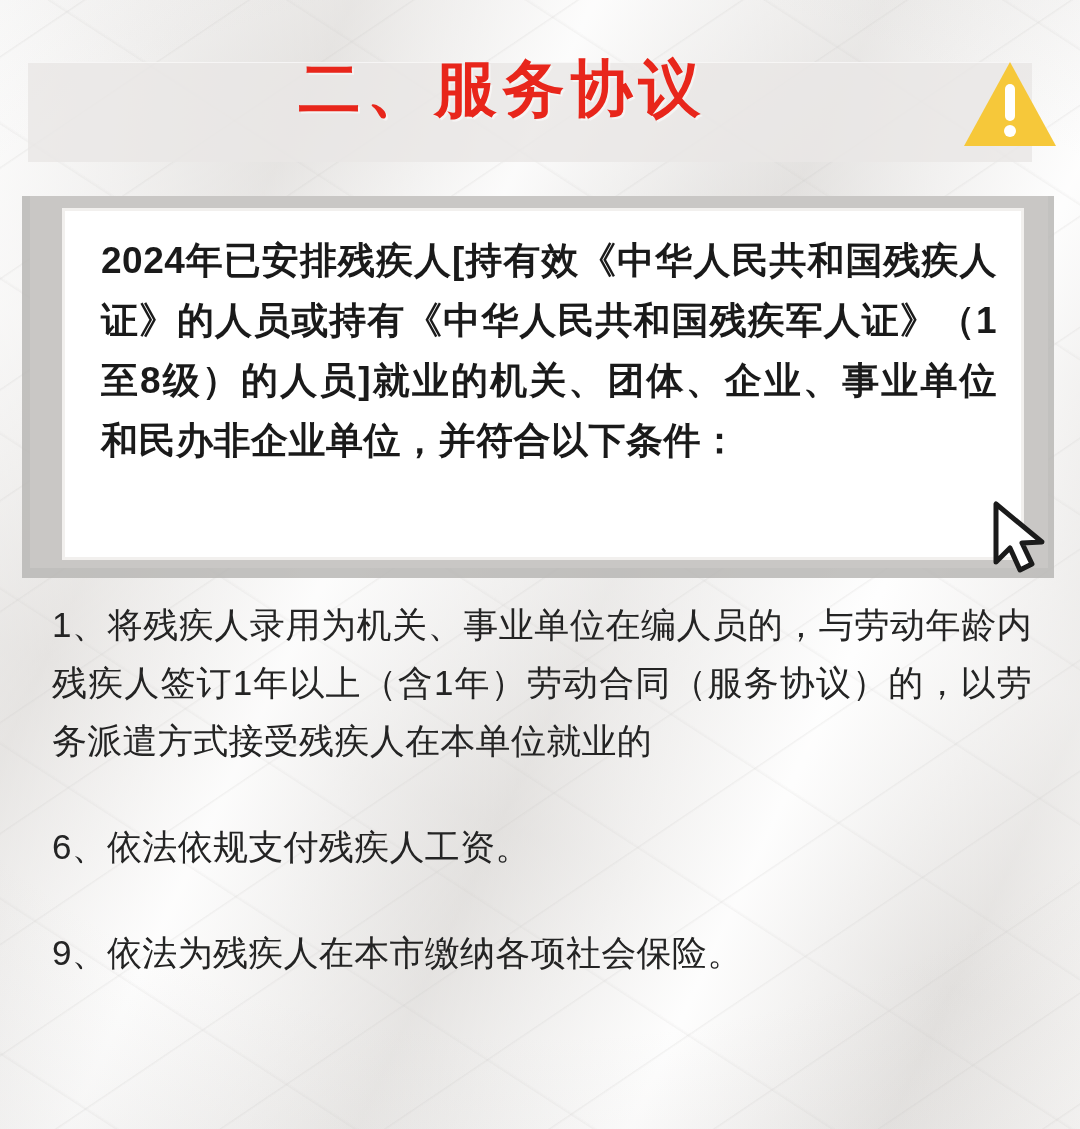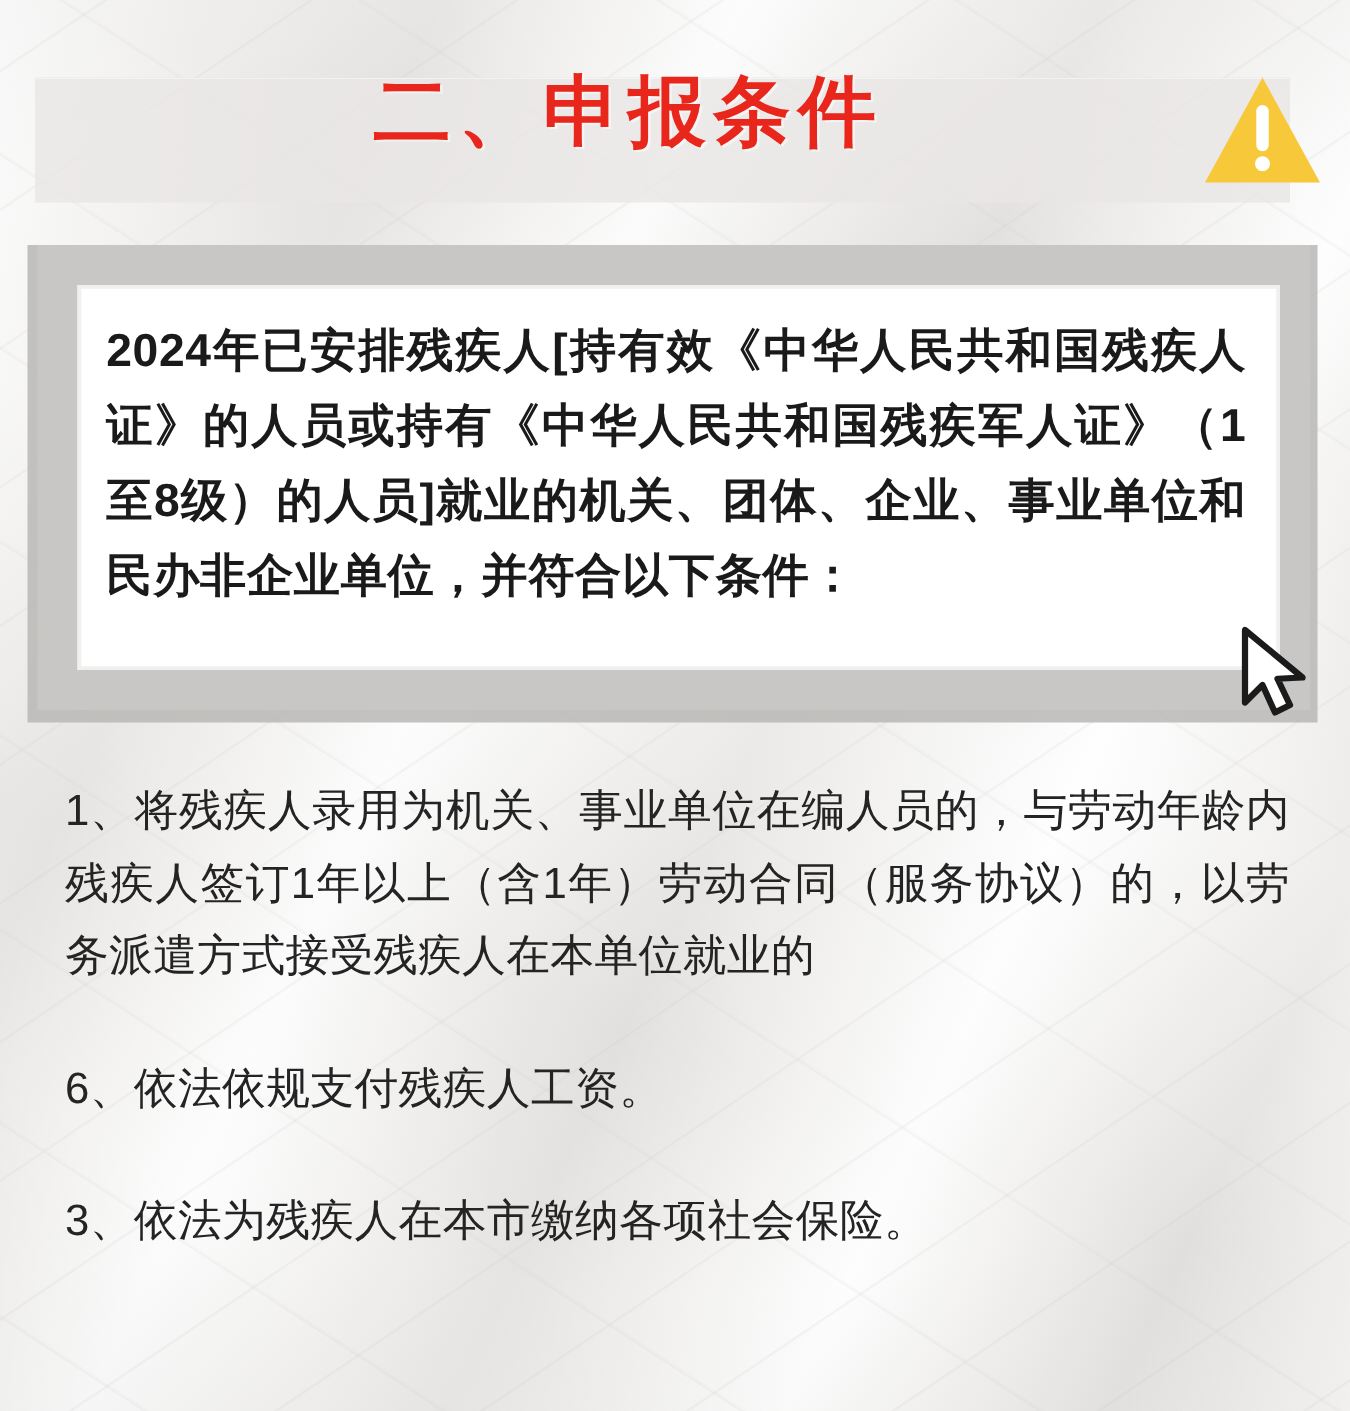--- a/index.html
+++ b/index.html
@@ -99,27 +99,27 @@
     position: absolute;
     left: 30px;
     top: 196px;
     width: 1018px;
     height: 372px;
     background: #c9c7c5;
   }
   .statement-inner {
     position: absolute;
     left: 62px;
-    top: 228px;
+    top: 208px;
     width: 962px;
-    height: 308px;
+    height: 352px;
     background: #ffffff;
     border: 3px solid #f2f0ee;
     box-sizing: border-box;
-    padding: 20px 24px 0 20px;
+    padding: 20px 24px 0 36px;
   }
   .statement-text {
     font-family: "Liberation Sans", "DejaVu Sans", sans-serif;
     font-size: 37px;
     font-weight: 700;
     color: #1a1a1a;
     line-height: 1.62;
     letter-spacing: 0.5px;
     text-align: justify;
   }
@@ -130,21 +130,21 @@
     left: 988px;
     top: 500px;
     width: 64px;
     height: 74px;
   }
 
   
   .conditions {
     position: absolute;
     left: 52px;
-    top: 620px;
+    top: 596px;
     width: 980px;
   }
   .condition {
     font-family: "Liberation Sans", "DejaVu Sans", sans-serif;
     font-size: 35px;
     color: #242424;
     line-height: 1.66;
     letter-spacing: 0.3px;
     text-align: justify;
   }
@@ -156,21 +156,21 @@
 </style>
 </head>
 <body>
 
 <div class="page-bg"></div>
 <div class="vignette"></div>
 
 <div class="content">
 
   <div class="header-band"></div>
-  <div class="header-title">二、申报条件</div>
+  <div class="header-title">二、服务协议</div>
 
   <div class="warn-icon">
     <svg viewBox="0 0 96 92" width="96" height="92" xmlns="http://www.w3.org/2000/svg">
       <polygon points="48,4 94,88 2,88" fill="#f6c83a"></polygon>
       <rect x="43" y="26" width="10" height="37" rx="5" fill="#ffffff"></rect>
       <circle cx="48" cy="73" r="6" fill="#ffffff"></circle>
     </svg>
   </div>
 
   <div class="statement-shadow"></div>
@@ -181,16 +181,16 @@
 
   <div class="cursor-icon">
     <svg viewBox="0 0 64 74" width="64" height="74" xmlns="http://www.w3.org/2000/svg">
       <path d="M8 4 L8 62 L22 48 L32 70 L44 64 L34 43 L54 42 Z" fill="#ffffff" stroke="#1b1b1b" stroke-width="5" stroke-linejoin="round"></path>
     </svg>
   </div>
 
   <div class="conditions">
     <div class="condition cond-1">1、将残疾人录用为机关、事业单位在编人员的，与劳动年龄内残疾人签订1年以上（含1年）劳动合同（服务协议）的，以劳务派遣方式接受残疾人在本单位就业的</div>
     <div class="condition cond-2">6、依法依规支付残疾人工资。</div>
-    <div class="condition cond-3">3、依法为残疾人在本市缴纳各项社会保险。</div>
+    <div class="condition cond-3">9、依法为残疾人在本市缴纳各项社会保险。</div>
   </div>
 
 </div>
 
 </body></html>

